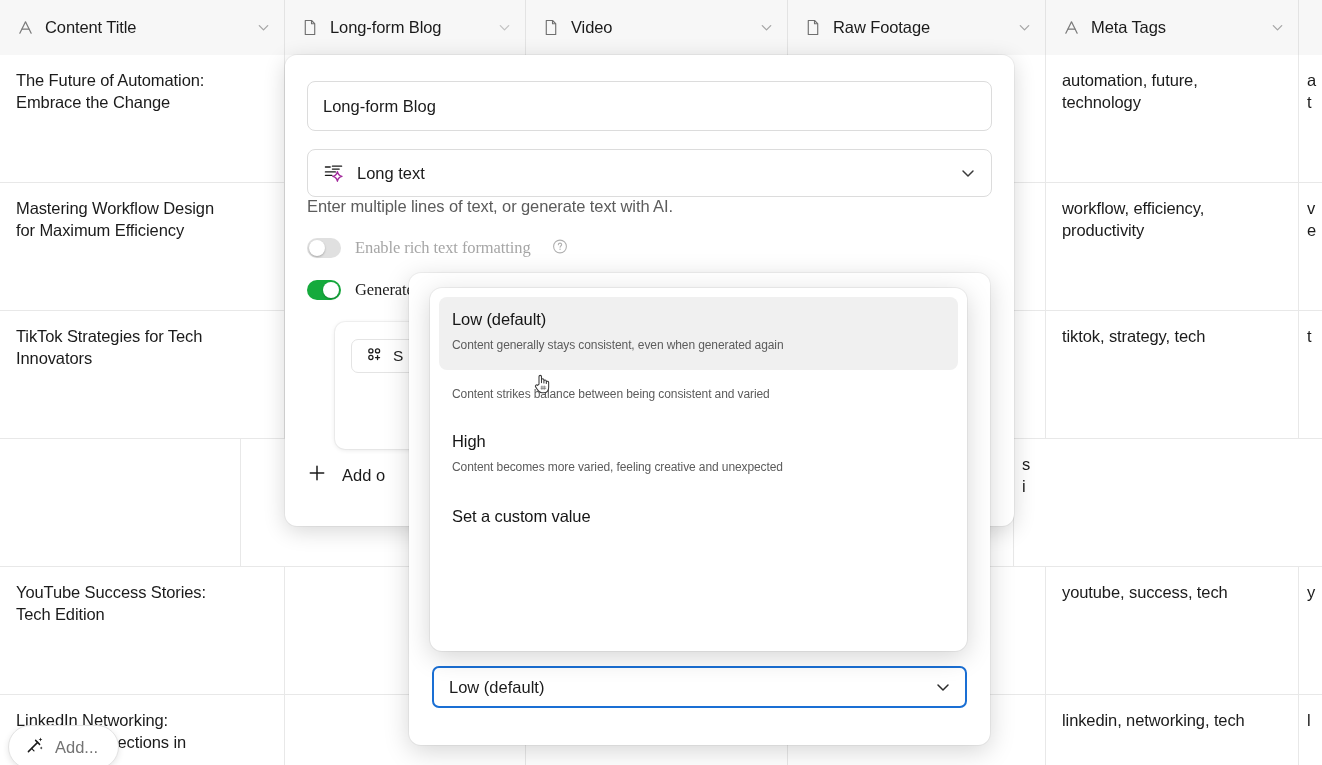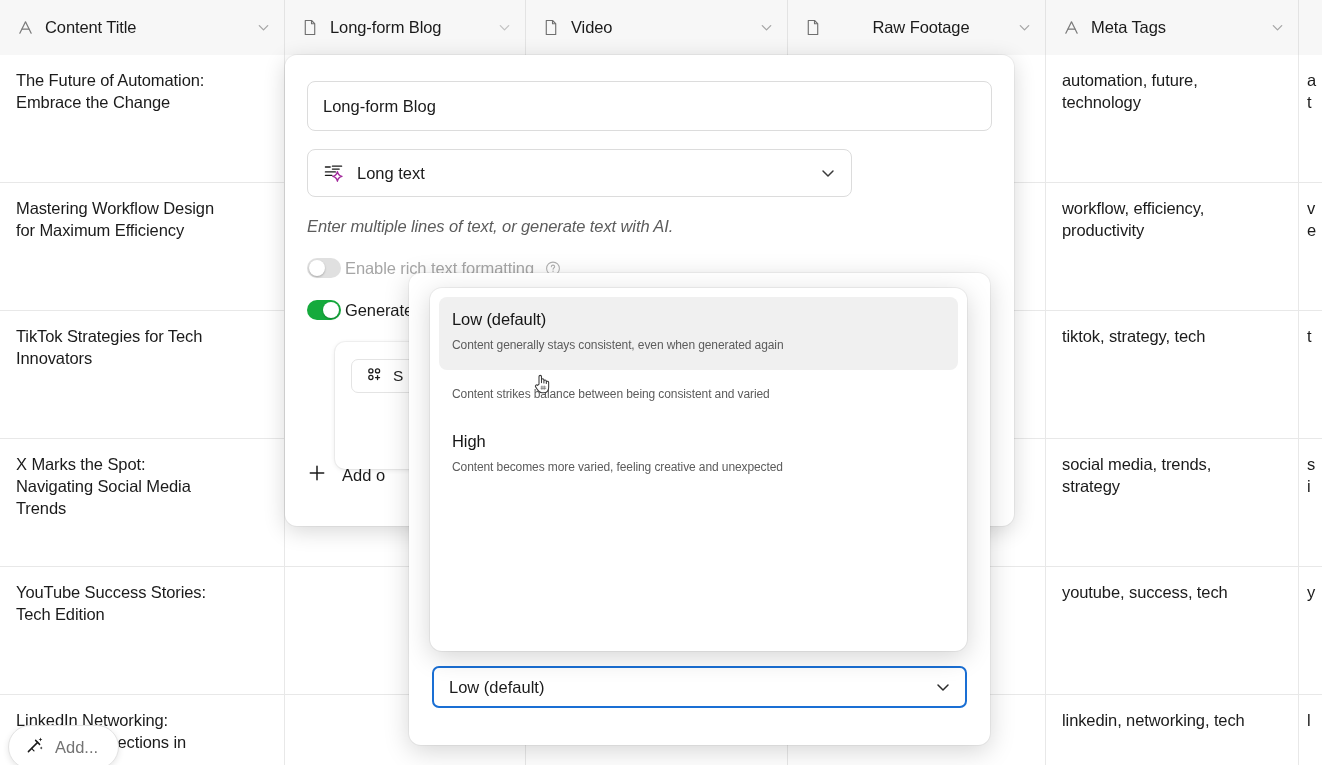--- a/index.html
+++ b/index.html
@@ -86,21 +86,21 @@
   }
   .cell .ctext {
     display: block;
     white-space: pre-line;
   }
 
   
   .col0 { width: 285px; }
   .col1 { width: 241px; }
   .col2 { width: 262px; }
-  .col3 { width: 258px; text-align: center; }
+  .col3 { width: 258px; }
   .col4 { width: 253px; align-items: center; }
   .col5 { width: 23px; padding-left: 8px; padding-right: 0; border-right: none; }
 
   
   .add-row-btn {
     position: absolute;
     left: 8px;
     bottom: -4px;
     height: 44px;
     padding: 0 20px 0 16px;
@@ -139,46 +139,45 @@
     padding: 0 15px;
     font-size: 16.5px;
     color: #1b1b1b;
     font-family: "Liberation Sans", sans-serif;
     background: #fff;
     outline: none;
     display: block;
   }
   .type-select {
     margin-top: 18px;
-    width: 545px;
+    width: 685px;
     height: 48px;
     border: 1px solid #dcdcdc;
     border-radius: 8px;
     background: #fff;
     display: flex;
     align-items: center;
     padding: 0 14px 0 15px;
   }
   .type-select .tsicon { width: 22px; height: 22px; margin-right: 12px; flex: none; }
   .type-select .tslabel { font-size: 16.5px; color: #1b1b1b; flex: 1 1 auto; }
   .type-select .tschev { color: #4a4a4a; display: flex; align-items: center; }
 
   .helper-text {
-    margin-top: 20px;
     font-size: 16.5px;
     color: #5c5c5c;
     letter-spacing: -0.1px;
-    font-style: italic;
   }
 
   .toggle-row {
     display: flex;
-    align-items: center;
+    align-items: flex-start;
     margin-top: 22px;
-    gap: 4px;
+    gap: 14px;
+    font-family: Liberation Serif, serif;
   }
   .switch {
     width: 34px; height: 20px;
     border-radius: 10px;
     position: relative;
     flex: none;
   }
   .switch.off { background: #e0e0e0; }
   .switch.on  { background: #15aa3c; }
   .switch .knob {
@@ -447,25 +446,20 @@
       <div class="cell col3"></div>
       <div class="cell col4">
           <span class="ctext">tiktok, strategy, tech</span>
         </div>
       <div class="cell col5">
           <span class="ctext">t</span>
         </div>
     </div>
 
     <div class="row" style="height:128px">
-      <div class="cell col0">
-          <span class="ctext">X Marks the Spot:
-Navigating Social Media
-Trends</span>
-        </div>
       <div class="cell col1"></div>
       <div class="cell col2"></div>
       <div class="cell col3"></div>
       <div class="cell col4">
           <span class="ctext">social media, trends,
 strategy</span>
         </div>
       <div class="cell col5">
           <span class="ctext">s
 i</span>
@@ -614,20 +608,23 @@
 
     <div class="opt">
       <div class="odesc">Content strikes balance between being consistent and varied</div>
     </div>
 
     <div class="opt">
       <div class="otitle">High</div>
       <div class="odesc">Content becomes more varied, feeling creative and unexpected</div>
     </div>
 
+    <div class="opt plain">
+      <div class="otitle">Set a custom value</div>
+    </div>
   </div>
 
   <div class="cursor">
     <svg width="20" height="24" viewBox="0 0 20 24">
       <path d="M6.0 12.2 V4.6 a1.25 1.25 0 0 1 2.5 0 V10.6 V8.0 a1.2 1.2 0 0 1 2.4 0 V10.9 V9.2 a1.2 1.2 0 0 1 2.4 0 V11.4 V10.3 a1.2 1.2 0 0 1 2.35 0 V15.2 c0 3.3 -1.9 5.6 -4.9 5.6 h-2.0 c-2.3 0 -3.15 -1.25 -4.6 -3.5 l-1.5 -2.4 a1.25 1.25 0 0 1 2.0 -1.5 z" fill="#ffffff" stroke="#3a3a3a" stroke-width="1.05" stroke-linejoin="round"></path>
       <path d="M7.6 15.0 h5.6 M7.6 16.6 h5.6 M8.9 13.6 v4.2 M11.2 13.6 v4.2" stroke="#6a6a6a" stroke-width="0.7"></path>
     </svg>
   </div>
 
 </div>

